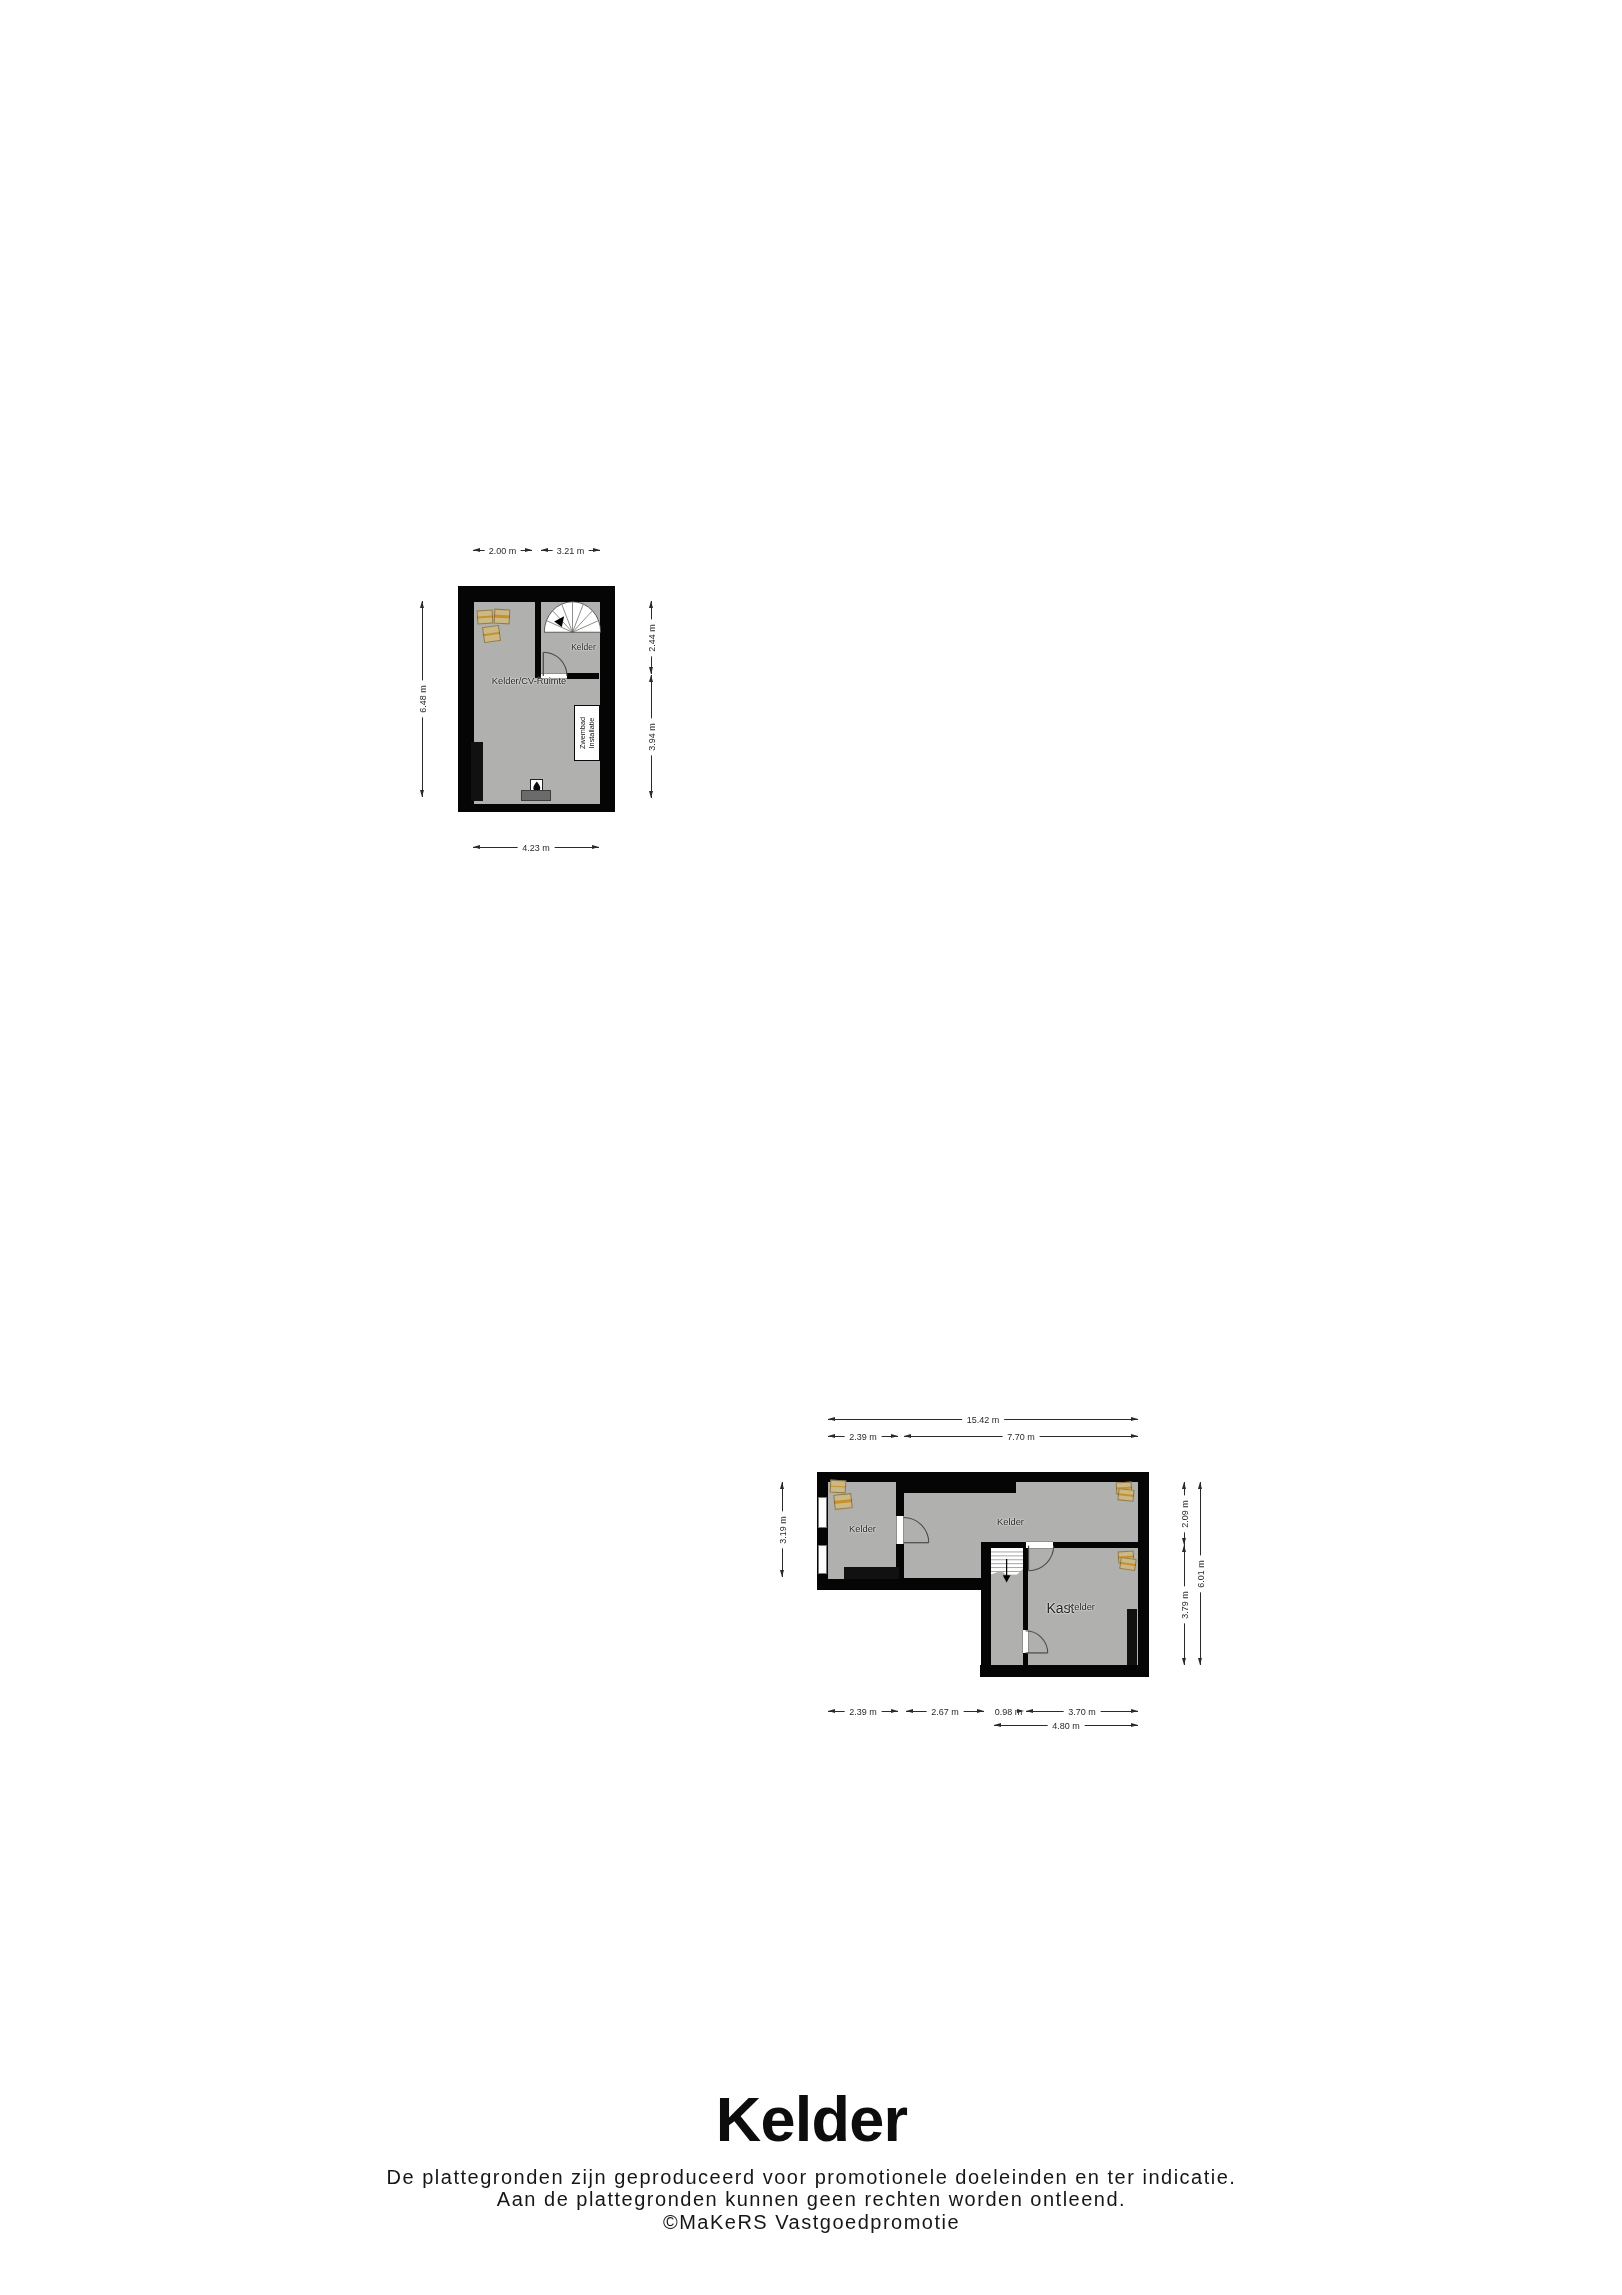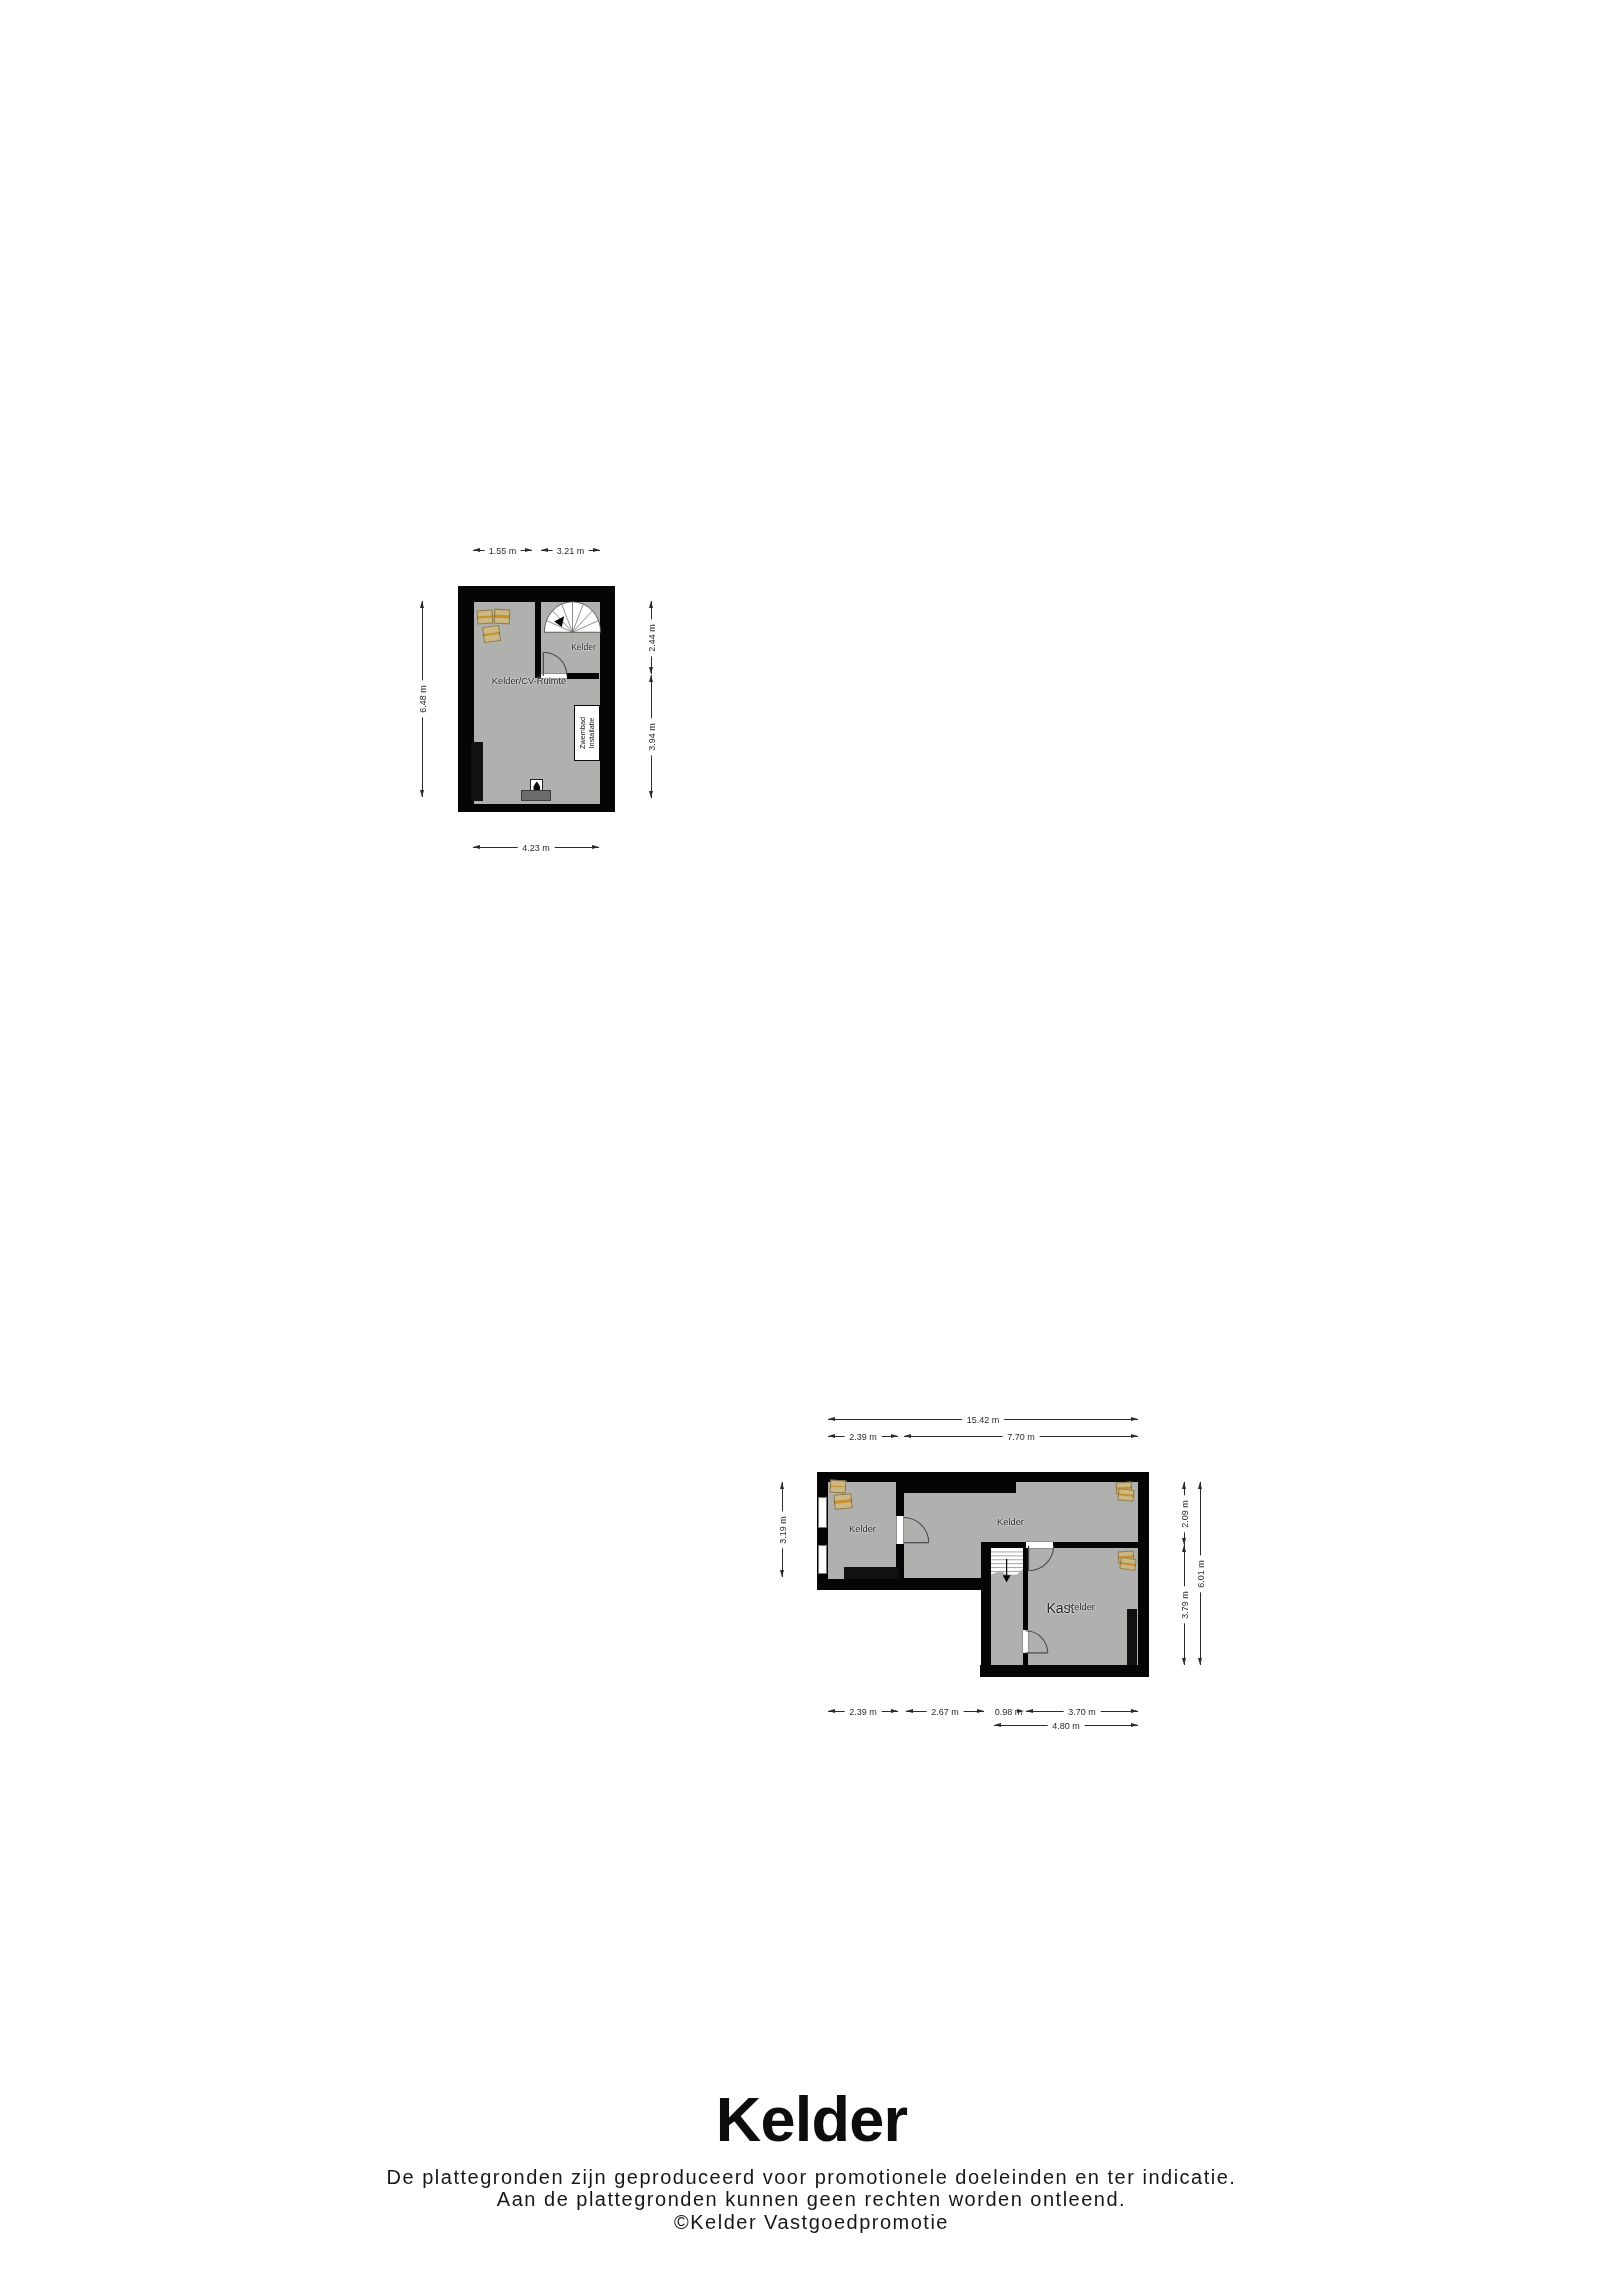--- a/index.html
+++ b/index.html
@@ -85,21 +85,21 @@
     <svg width="11.6" height="13" viewBox="0 0 15 17" style="display:block;margin:0 auto;">
       <path d="M 7.5 2 C 10 5.5, 12 7.5, 12 10.5 A 4.5 4.5 0 0 1 3 10.5 C 3 7.5, 5 5.5, 7.5 2 Z" fill="#0c0c0c"></path>
     </svg>
   </div>
   <div class="step" style="left:521px;top:790px;width:30px;height:10.8px;"></div>
 
   <div class="room-label" style="left:545px;top:642px;width:77px;font-size:8.5px;">Kelder</div>
   <div class="room-label" style="left:471px;top:676px;width:116px;">Kelder/CV-Ruimte</div>
 
   <div class="dimh" style="left:473px;top:550px;width:59px;">
-      <span class="dlbl">1.55 m</span>
+      <span class="dlbl">2.00 m</span>
     </div>
   <div class="dimh" style="left:541px;top:550px;width:59px;">
       <span class="dlbl">3.21 m</span>
     </div>
   <div class="dimv" style="left:651px;top:601px;height:73px;">
       <span class="dlbl">2.44 m</span>
     </div>
   <div class="dimv" style="left:651px;top:675px;height:123px;">
       <span class="dlbl">3.94 m</span>
     </div>
@@ -215,14 +215,14 @@
       <span class="dlbl">3.70 m</span>
     </div>
   <div class="dimh" style="left:994px;top:1725px;width:144px;">
       <span class="dlbl">4.80 m</span>
     </div>
 </div>
 
 <div class="footer-title" style="top:2086px;">Kelder</div>
 <div class="footer-note" style="top:2166px;">De plattegronden zijn geproduceerd voor promotionele doeleinden en ter indicatie.</div>
 <div class="footer-note" style="top:2188px;">Aan de plattegronden kunnen geen rechten worden ontleend.</div>
-<div class="footer-note" style="top:2211px;">©Kelder Vastgoedpromotie</div>
+<div class="footer-note" style="top:2211px;">©MaKeRS Vastgoedpromotie</div>
 
 
 </body></html>

